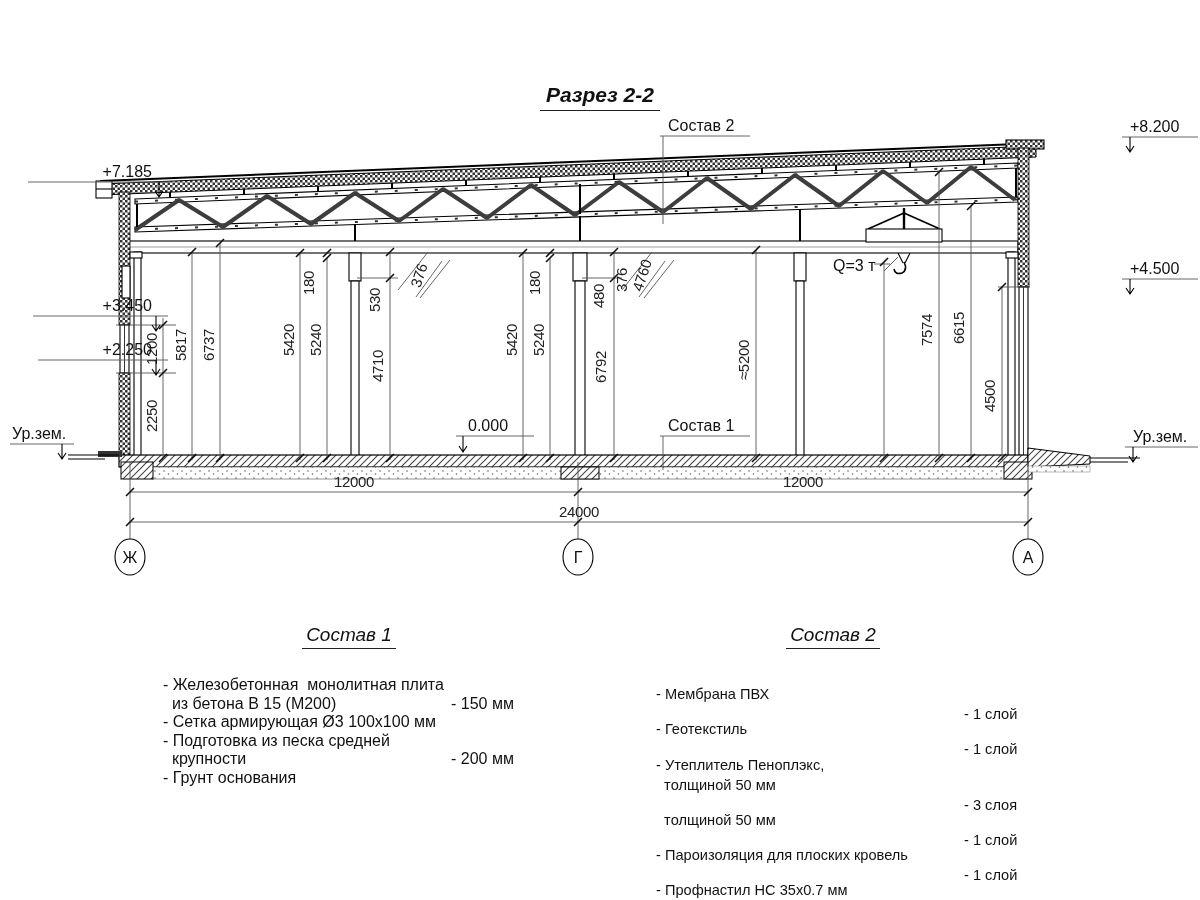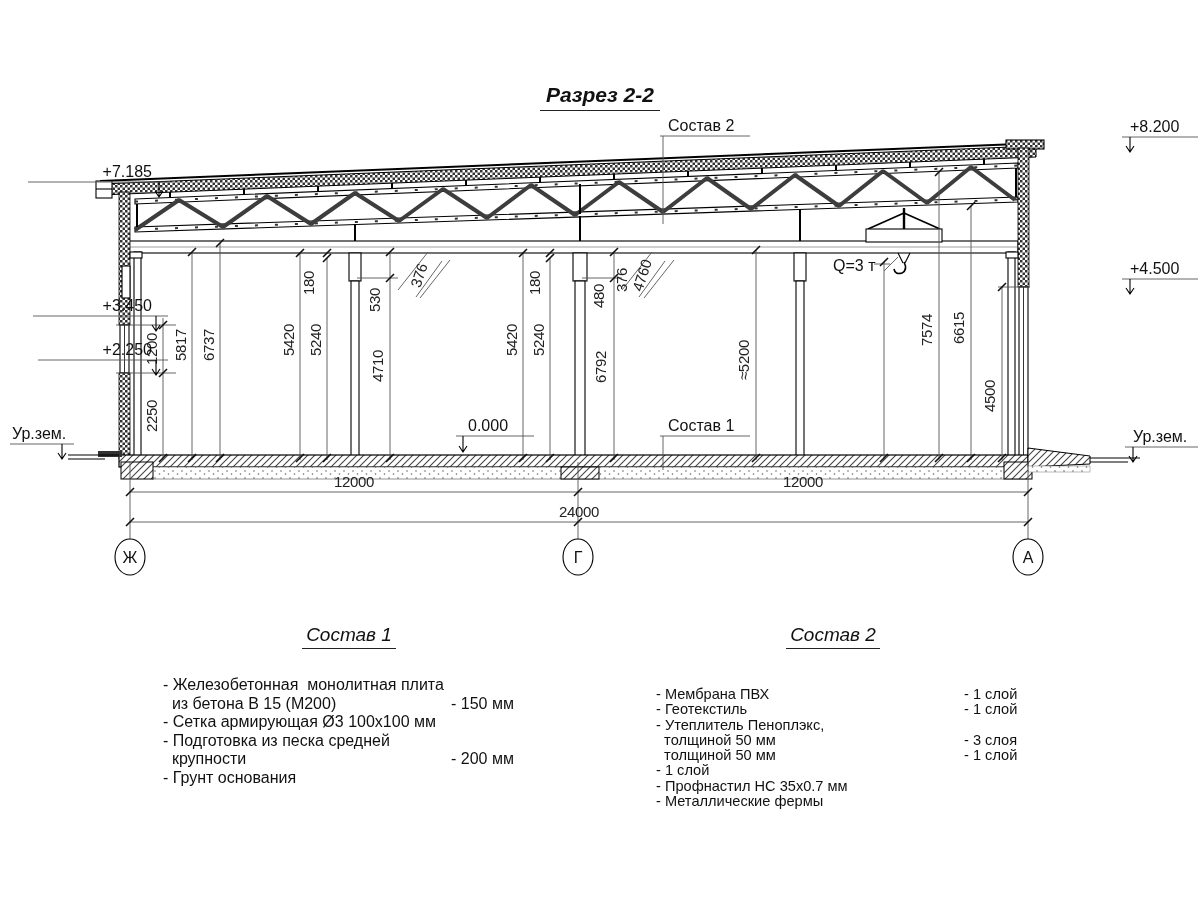--- a/index.html
+++ b/index.html
@@ -24,21 +24,21 @@
   .ctitle{position:absolute;text-align:center;}
   .ctitle span{display:inline-block;font-size:19px;font-style:italic;
                border-bottom:1.5px solid #222;padding:0 4px 2px;}
   .comp{position:absolute;}
   .comp .row{display:flex;}
   .comp .t{flex:1;white-space:pre;}
   .comp .v{white-space:pre;}
   #comp1{left:163px;top:676px;width:372px;font-size:16px;line-height:18.6px;}
   #comp1 .v{width:84px;}
   #comp2{left:656px;top:687px;width:380px;font-size:14.6px;line-height:15.3px;}
-  #comp2 .v{width:72px;}
+  #comp2 .v{width:72px;margin-top:20px;}
 </style>
 </head>
 <body>
 
 <div class="stage">
 
 <svg width="1200" height="900" viewBox="0 0 1200 900">
   <defs>
     <pattern id="chk" width="5" height="5" patternUnits="userSpaceOnUse">
       <rect width="5" height="5" fill="#fff"></rect>
@@ -248,20 +248,21 @@
       </div>
   <div class="row">
         <span class="t">  толщиной 50 мм</span>
         <span class="v">- 3 слоя</span>
       </div>
   <div class="row">
         <span class="t">  толщиной 50 мм</span>
         <span class="v">- 1 слой</span>
       </div>
   <div class="row">
+        <span class="t">- Пароизоляция для плоских кровель</span>
         <span class="v">- 1 слой</span>
       </div>
   <div class="row">
         <span class="t">- Профнастил НС 35х0.7 мм</span>
         <span class="v"></span>
       </div>
   <div class="row">
         <span class="v"></span>
       </div>
   <div class="row">

